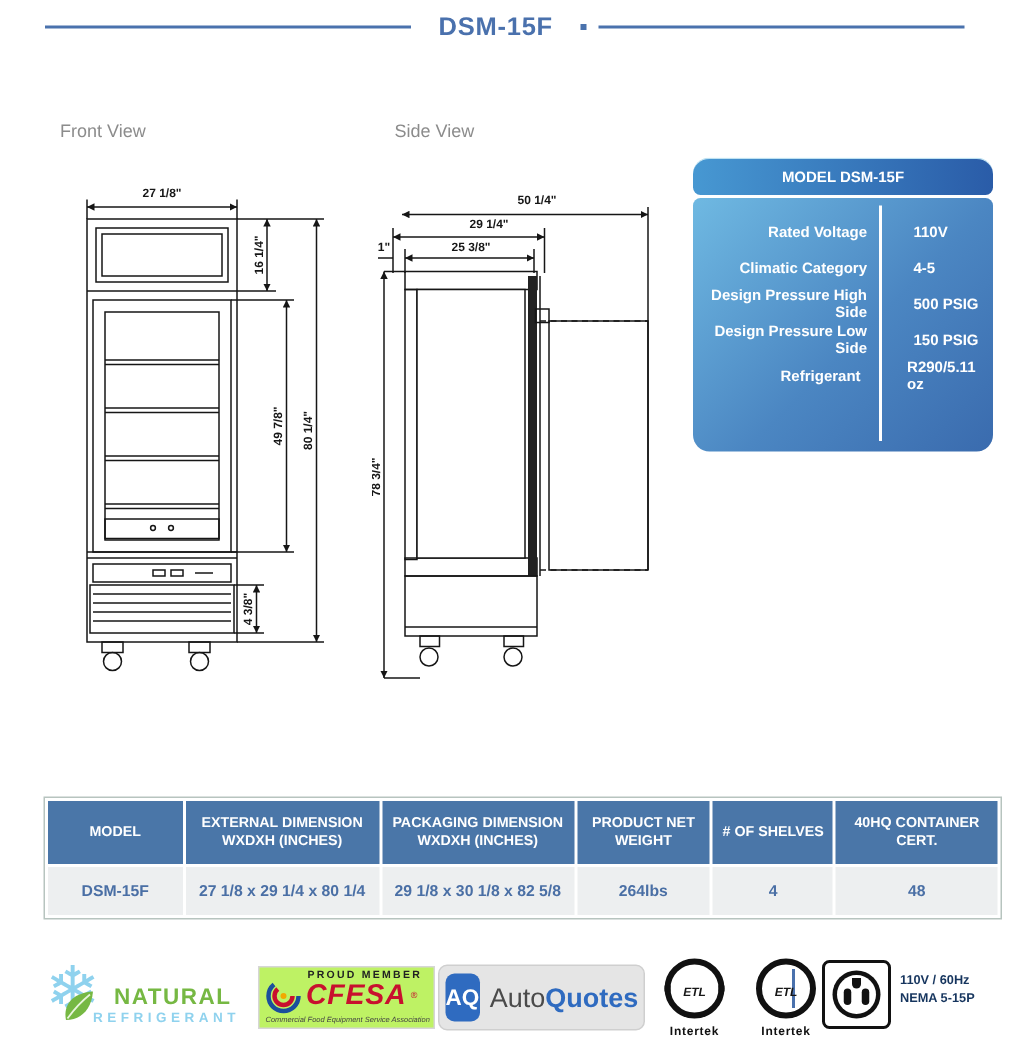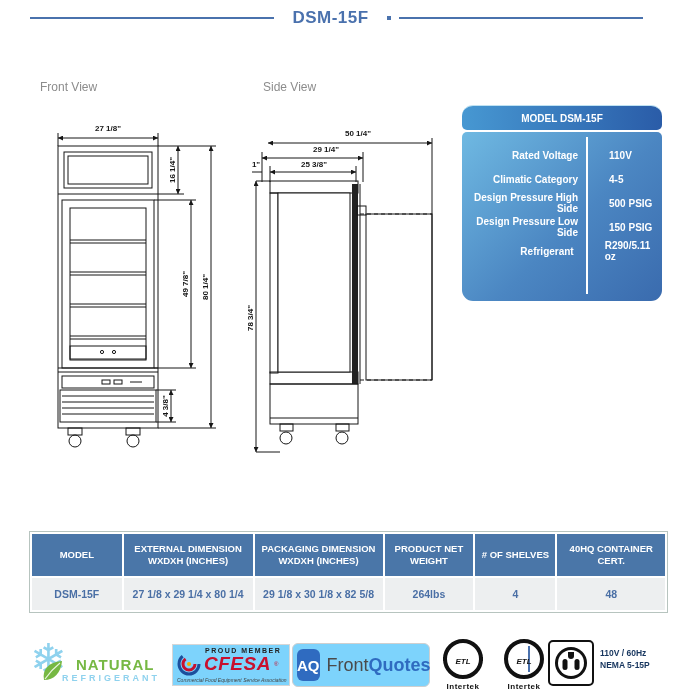--- a/index.html
+++ b/index.html
@@ -40,27 +40,27 @@
   .c-model{width:88px}.c-ext{width:132px}.c-pkg{width:130px}.c-wt{width:84px}.c-sh{width:74px}.c-40{width:105px}
 
   
   .logos{position:absolute;left:0;top:636px;width:673px;height:60px;}
   .natural{position:absolute;left:30px;top:4px;width:140px;height:52px;}
   .natural .flake{position:absolute;left:0;top:-6px;font-size:44px;color:#8fd2ee;font-weight:normal;}
   .natural .leaf{position:absolute;left:10px;top:18px;}
   .natural .nat-line1{position:absolute;left:46px;top:16px;font-size:15px;font-weight:bold;color:#76b843;letter-spacing:1px;}
   .natural .nat-line2{position:absolute;left:32px;top:33px;font-size:9px;font-weight:bold;color:#8fd2ee;letter-spacing:3px;white-space:nowrap;}
 
-  .cfesa{position:absolute;left:172px;top:8px;width:118px;height:42px;background:#7dd3fc;border:1px solid #d6d6d6;padding:2px 4px;box-sizing:border-box;}
+  .cfesa{position:absolute;left:172px;top:8px;width:118px;height:42px;background:#bef264;border:1px solid #d6d6d6;padding:2px 4px;box-sizing:border-box;}
   .cfesa-member{font-size:7px;font-weight:bold;letter-spacing:1.5px;color:#222;margin-left:28px;}
   .cfesa-mid{display:flex;align-items:center;gap:3px;margin-top:-2px;}
   .cfesa-name{font-size:19px;font-weight:bold;font-style:italic;color:#c8102e;letter-spacing:.5px;}
   .cfesa-sub{font-size:5px;font-style:italic;color:#444;white-space:nowrap;margin-top:1px;}
 
-  .aq{position:absolute;left:292px;top:7px;width:138px;height:44px;background:#7dd3fc;border:1px solid #cfcfcf;border-radius:6px;display:flex;align-items:center;padding:4px;box-sizing:border-box;}
+  .aq{position:absolute;left:292px;top:7px;width:138px;height:44px;background:#e5e5e5;border:1px solid #cfcfcf;border-radius:6px;display:flex;align-items:center;padding:4px;box-sizing:border-box;}
   .aq-badge{width:32px;height:32px;background:#2f6bc0;border-radius:6px;color:#fff;font-size:15px;font-weight:bold;display:flex;align-items:center;justify-content:center;}
   .aq-name{margin-left:7px;font-size:18px;}
   .aq-name .a1{color:#4a4a4a;}
   .aq-name .a2{color:#2f6bc0;font-weight:bold;}
 
   .etl{position:absolute;top:2px;width:52px;text-align:center;}
   .etl-1{left:437px;} .etl-2{left:498px;}
   .etl-label{font-size:8px;font-weight:bold;color:#111;margin-top:-2px;letter-spacing:.5px;}
 
   .outlet{position:absolute;left:548px;top:4px;width:46px;height:46px;background:#fff;border:2px solid #111;border-radius:5px;display:flex;align-items:center;justify-content:center;box-sizing:border-box;}
@@ -283,21 +283,21 @@
           <circle cx="12" cy="12" r="2" fill="#f2a900"></circle>
         </svg>
         <span class="cfesa-name">CFESA</span>
         <sup style="font-size:6px;color:#c8102e;">®</sup>
       </div>
       <div class="cfesa-sub">Commercial Food Equipment Service Association</div>
     </div>
 
     <div class="aq">
       <div class="aq-badge">AQ</div>
-      <div class="aq-name"><span class="a1">Front</span><span class="a2">Quotes</span></div>
+      <div class="aq-name"><span class="a1">Auto</span><span class="a2">Quotes</span></div>
     </div>
 
     <div class="etl etl-1">
       <svg width="42" height="42" viewBox="0 0 42 42">
         <circle cx="21" cy="21" r="18" fill="none" stroke="#111" stroke-width="4"></circle>
         <rect x="1" y="19" width="4" height="4" fill="#111"></rect>
         <rect x="37" y="19" width="4" height="4" fill="#111"></rect>
         <text x="21" y="26" text-anchor="middle" font-size="13" font-style="italic" font-weight="bold" fill="#111">ETL</text>
       </svg>
       <div class="etl-label">Intertek</div>

